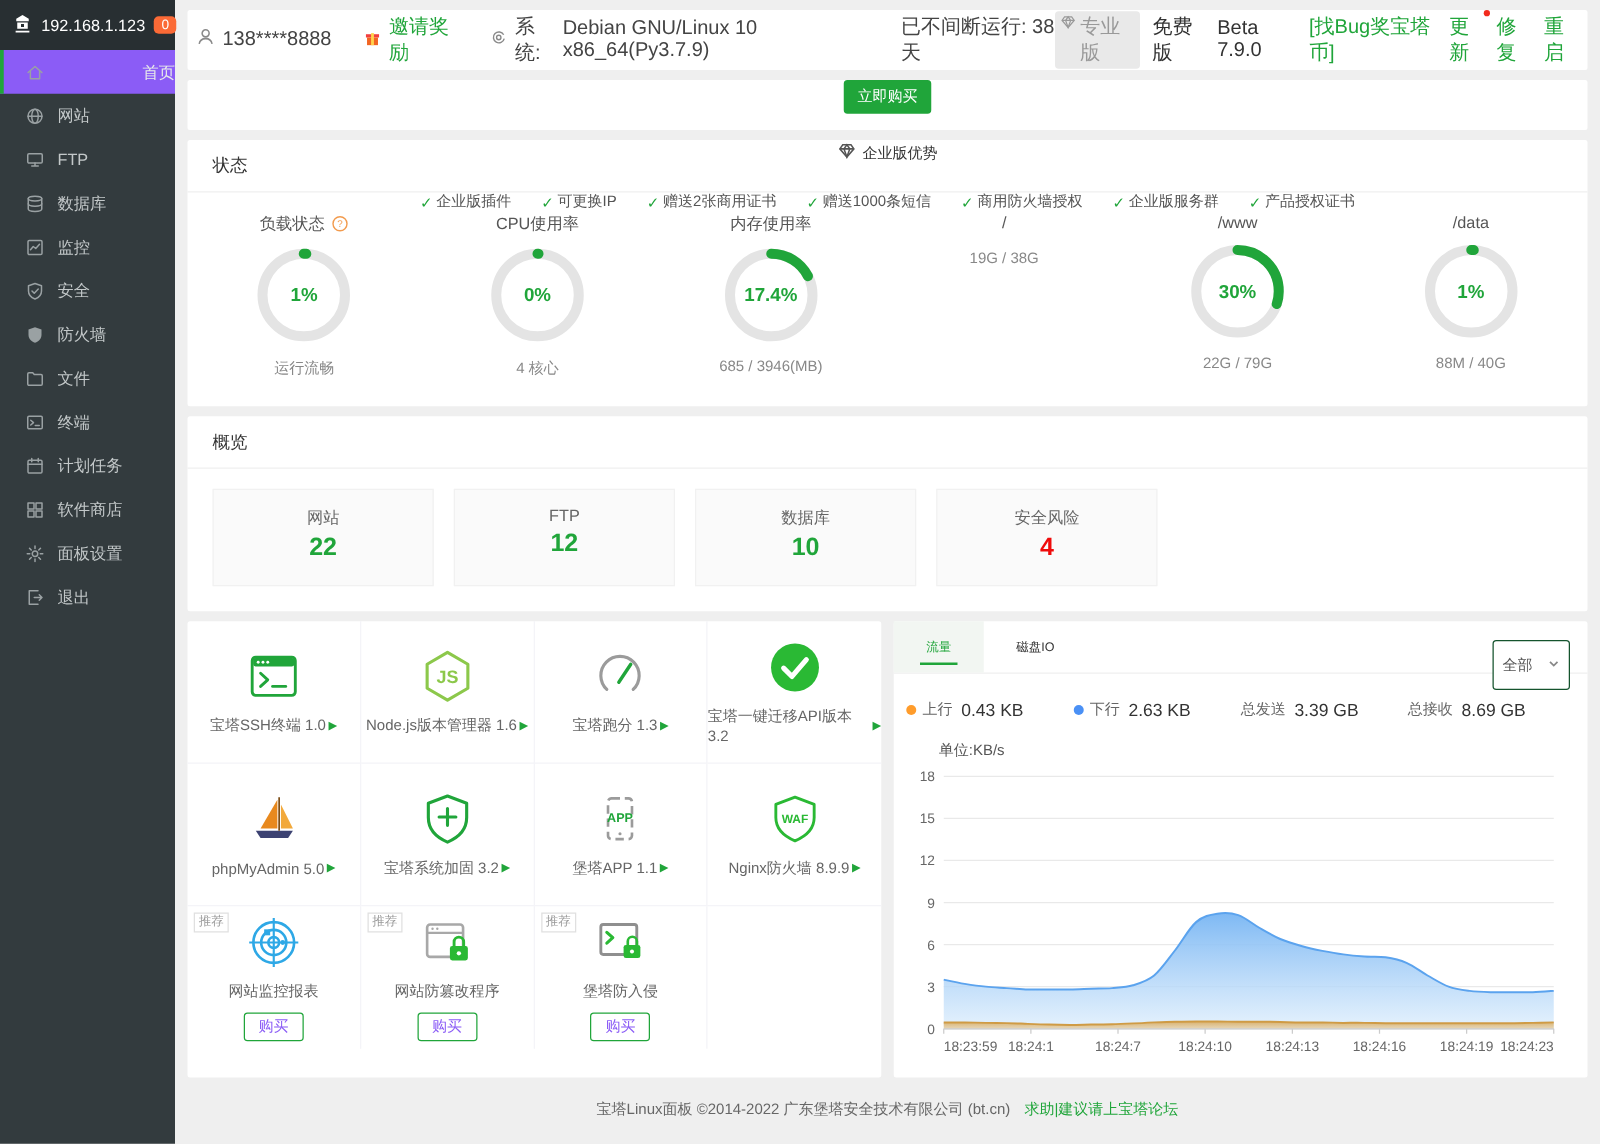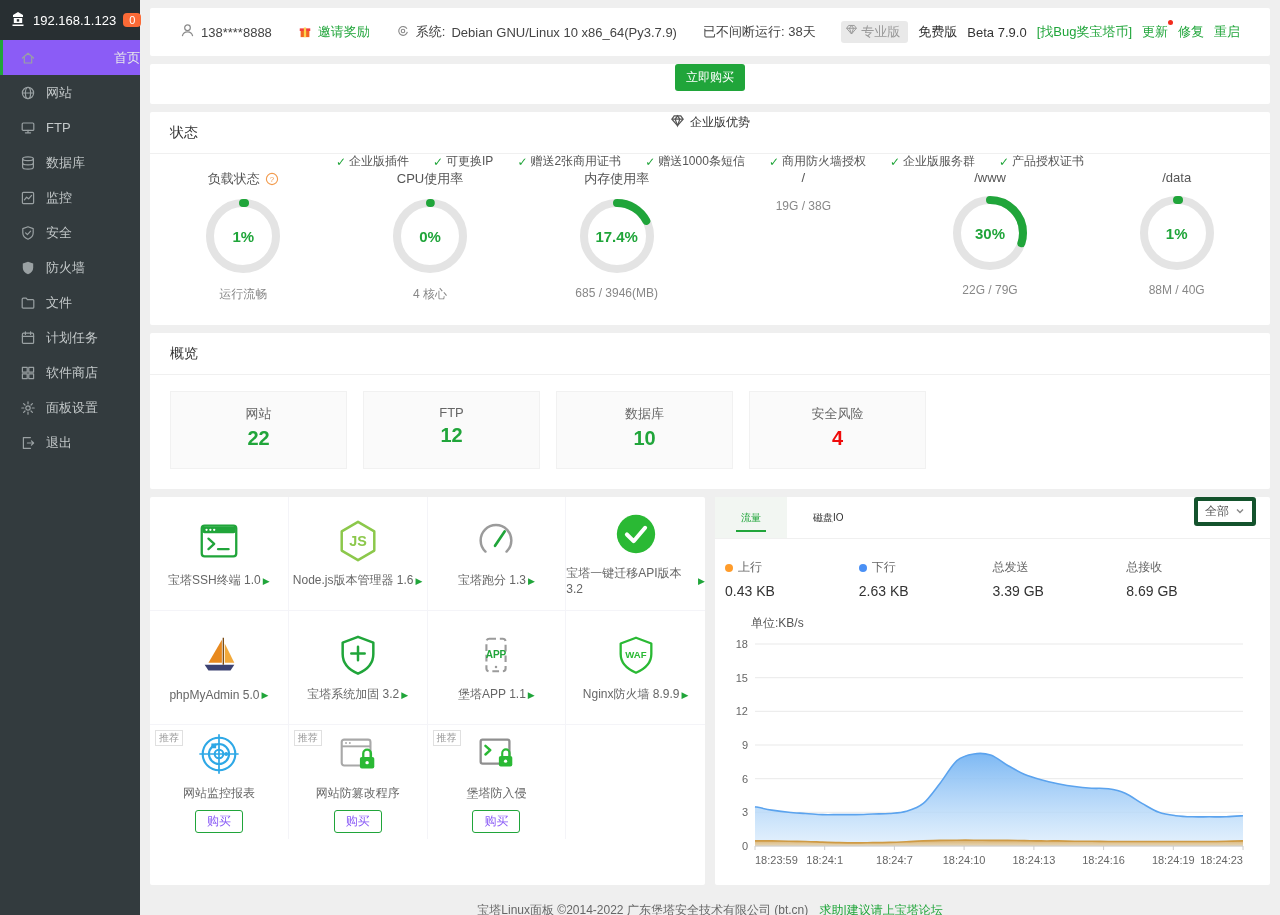--- a/index.html
+++ b/index.html
@@ -12,21 +12,21 @@
   .side-logo .badge { background:#fb6a36; color:#fff; font-size:11px; border-radius:4px; padding:1px 6px; margin-left:auto; }
   .side-item { height:35px; display:flex; align-items:center; gap:10px; padding-left:17px; color:#c3c8c9; font-size:13px; cursor:pointer; border-left:3px solid transparent; }
   .side-item.active { background:#8b5cf6; border-left-color:#20a53a; color:#e8eaea;justify-content:space-between; }
   .side-item .sicon { width:16px; height:16px; display:inline-flex; }
 
   
   .main { margin-left:140px; padding:8px 10px 0 10px; }
   .card { background:#fff; border-radius:2px; }
 
   
-  .topbar { height:48px; display:flex; align-items:center; padding:0 30px; font-size:13px; color:#444; }
+  .topbar { height:48px; display:flex; align-items:center; padding:0 7px; font-size:16px; color:#444; }
   .topbar .grp { display:flex; align-items:center; gap:6px; }
   .sp-lg { margin-left:26px; } .sp-rt { margin-left:auto; } .glink { color:#20a53a; cursor:pointer; }
   .pro-badge { background:#e9e9e9; color:#999; border-radius:3px; padding:2px 8px 2px 4px; display:flex; align-items:flex-start; gap:3px; }
   .upd-wrap { position:relative; } 
   .upd-wrap .reddot { position:absolute; top:-3px; right:-5px; width:5px; height:5px; border-radius:50%; background:#f22b1d; }
 
   
   .banner { height:40px; margin-top:8px; display:flex; align-items:center; padding:0 16px; gap:22px; font-size:12px; color:#555;flex-direction:column; }
   .buy-btn { background:#20a53a; color:#fff; border:none; border-radius:3px; padding:5px 11px; font-size:12px; cursor:pointer; }
   .ent-title { display:flex; align-items:center; gap:5px; color:#333; }
@@ -62,23 +62,23 @@
   .soft-name .play { color:#20a53a; font-size:9px; }
   .rec-tag { position:absolute; top:5px; left:5px; font-size:10px; color:#999; border:1px solid #e0e0e0; padding:0 3px; line-height:14px; }
   .buy-sm { margin-top:8px; background:#fff; border:1px solid #20a53a; color:#8b5cf6; font-size:12px; border-radius:3px; padding:2px 11px; cursor:pointer; }
 
   
   .traffic-panel { width:555px; position:relative; }
   .tab-hd { height:42px; display:flex; align-items:stretch; border-bottom:1px solid #f0f0f0; position:relative; }
   .tab { padding:0 26px; display:flex; align-items:center; font-size:10px; color:#333; cursor:pointer; position:relative; }
   .tab.active { color:#20a53a; background:#f2f6f2; }
   .tab.active::after { content:""; position:absolute; bottom:6px; left:50%; transform:translateX(-50%); width:30px; height:2px; background:#20a53a; }
-  .filter-sel { position:absolute; right:14px; top:0; border:4px solid #14532d; border-radius:3px; height:29px; width:62px; display:flex; align-items:center; justify-content:space-between; padding:0 7px; color:#555; cursor:pointer; background:#fff; }
+  .filter-sel { position:absolute; right:14px; top:15px; border:1px solid #14532d; border-radius:3px; height:40px; width:62px; display:flex; align-items:center; justify-content:space-between; padding:0 7px; color:#555; cursor:pointer; background:#fff; }
   .legend-row { display:flex; padding:20px 10px 6px 10px; }
-  .leg { flex:1; display:flex; flex-direction:column; align-items:flex-start; gap:7px; }
+  .leg { flex:1; display:flex; flex-direction:row; align-items:flex-end; gap:7px; }
   .leg-top { display:flex; align-items:center; gap:5px; color:#666; font-size:12px; }
   .leg-dot { width:8px; height:8px; border-radius:50%; }
   .leg-val { color:#333; font-size:14px; }
   .chart-area { padding:10px 6px 0 14px; }
   .unit-label { color:#555; font-size:12px; margin-left:22px; margin-bottom:2px; }
 
   
   .footer { text-align:center; padding:17px 0 0 0; color:#666; font-size:12px; }
   .footer .glink { margin-left:8px; }
 </style>
@@ -161,20 +161,29 @@
         </span>
         <span>防火墙</span>
       </div>
       <div class="side-item">
         <span class="sicon">
           <svg width="16" height="16" viewBox="0 0 16 16" fill="none" stroke="#9aa1a3" stroke-width="1.2" stroke-linecap="round" stroke-linejoin="round">
             <path d="M2.2 4.2c0-.6.4-1 1-1h3l1.2 1.4h5.4c.6 0 1 .4 1 1v6.6c0 .6-.4 1-1 1H3.2c-.6 0-1-.4-1-1Z"></path>
           </svg>
         </span>
         <span>文件</span>
+      </div>
+      <div class="side-item">
+        <span class="sicon">
+          <svg width="16" height="16" viewBox="0 0 16 16" fill="none" stroke="#9aa1a3" stroke-width="1.2" stroke-linecap="round" stroke-linejoin="round">
+            <rect x="2.2" y="3" width="11.6" height="10" rx="1"></rect>
+            <path d="M4.6 6.2 6.8 8.1 4.6 10M8.2 10.4h3.2"></path>
+          </svg>
+        </span>
+        <span>终端</span>
       </div>
       <div class="side-item">
         <span class="sicon">
           <svg width="16" height="16" viewBox="0 0 16 16" fill="none" stroke="#9aa1a3" stroke-width="1.2" stroke-linecap="round" stroke-linejoin="round">
             <rect x="2.4" y="3.2" width="11.2" height="10.2" rx="1"></rect>
             <path d="M2.4 6.4h11.2M5.4 1.8v2.6M10.6 1.8v2.6"></path>
           </svg>
         </span>
         <span>计划任务</span>
       </div>

